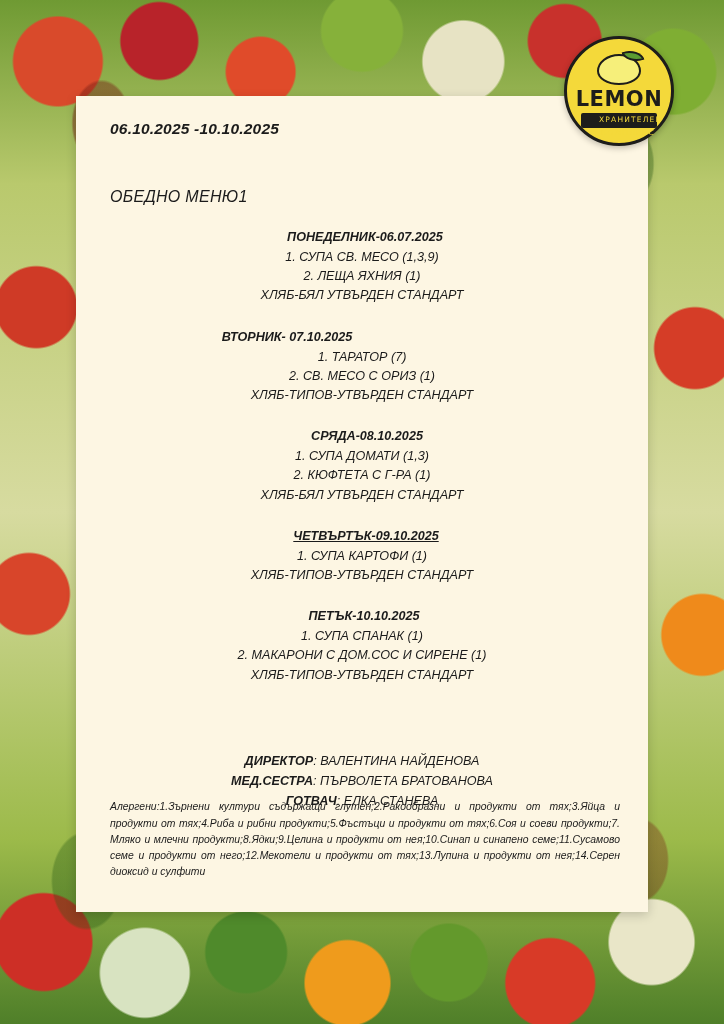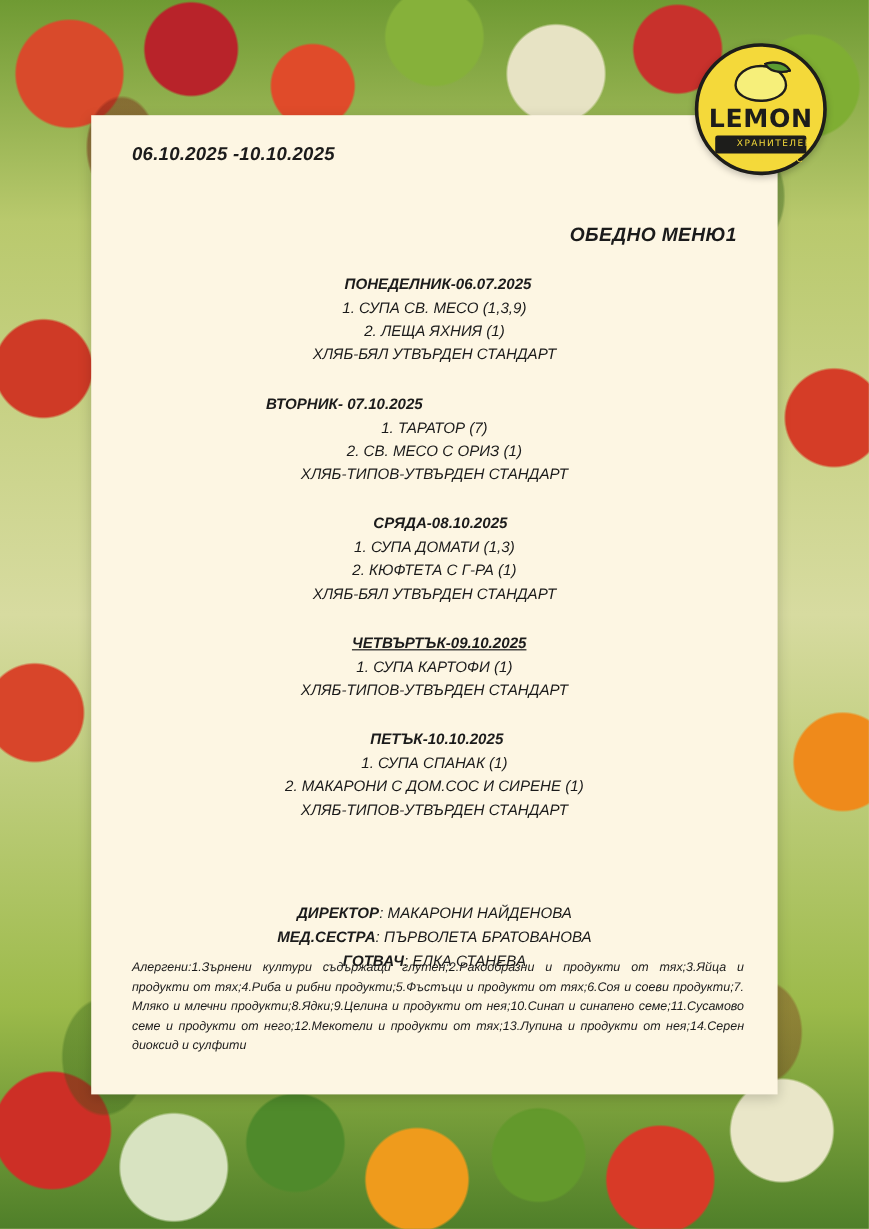--- a/index.html
+++ b/index.html
@@ -48,21 +48,21 @@
     background-image:
       radial-gradient(ellipse at 14% 12%, rgba(120,30,20,.45) 0 28px, rgba(0,0,0,0) 30px),
       radial-gradient(ellipse at 86% 16%, rgba(40,90,20,.35) 0 30px, rgba(0,0,0,0) 32px),
       radial-gradient(ellipse at 12% 86%, rgba(40,90,20,.35) 0 34px, rgba(0,0,0,0) 36px),
       radial-gradient(ellipse at 88% 84%, rgba(120,30,20,.35) 0 30px, rgba(0,0,0,0) 32px);
     pointer-events: none;
   }
 
   .logo {
     position: absolute;
-    right: 35px;
+    right: 50px;
     top: 36px;
     width: 104px;
     height: 104px;
     border-radius: 50%;
     background: #f4d93a;
     border: 3px solid #1d1d1b;
     box-shadow: 0 2px 6px rgba(0,0,0,.25);
     z-index: 5;
   }
   .logo-lemon {
@@ -137,22 +137,22 @@
   .period {
     text-align: left;
     font-weight: bold;
     font-size: 15.5px;
     letter-spacing: .2px;
     margin: 6px 0 0 0;
     padding-right: 36px;
   }
 
   .menu-title {
-    text-align: right;
-    font-weight: bold;
+    text-align: left;
+    font-weight: normal;
     font-size: 16px;
     margin-top: 50px;
     letter-spacing: .3px;
   }
 
   .days {
     margin-top: 22px;
   }
   .day {
     margin-bottom: 22px;
@@ -243,21 +243,21 @@
       <div class="day d5">
         <span class="day-name">ПЕТЪК-10.10.2025</span>
         <span class="dish">1. СУПА СПАНАК  (1)</span>
         <span class="dish">2. МАКАРОНИ С ДОМ.СОС И СИРЕНЕ (1)</span>
         <span class="dish">ХЛЯБ-ТИПОВ-УТВЪРДЕН СТАНДАРТ</span>
       </div>
     </div>
 
     <div class="staff">
       <div class="staff-row">
-        <b>ДИРЕКТОР</b><span>: </span><span>МАКАРОНИ НАЙДЕНОВА</span>
+        <b>ДИРЕКТОР</b><span>: </span><span>ВАЛЕНТИНА НАЙДЕНОВА</span>
       </div>
       <div class="staff-row">
         <b>МЕД.СЕСТРА</b><span>: </span><span>ПЪРВОЛЕТА БРАТОВАНОВА</span>
       </div>
       <div class="staff-row">
         <b>ГОТВАЧ</b><span>: </span><span>ЕЛКА СТАНЕВА</span>
       </div>
     </div>
 
     <div class="allergens">Алергени:1.Зърнени култури съдържащи глутен;2.Ракообразни и продукти от тях;3.Яйца и продукти от тях;4.Риба и рибни продукти;5.Фъстъци и продукти от тях;6.Соя и соеви продукти;7. Мляко и млечни продукти;8.Ядки;9.Целина и продукти от нея;10.Синап и синапено семе;11.Сусамово семе и продукти от него;12.Мекотели и продукти от тях;13.Лупина и продукти от нея;14.Серен диоксид и сулфити</div>

